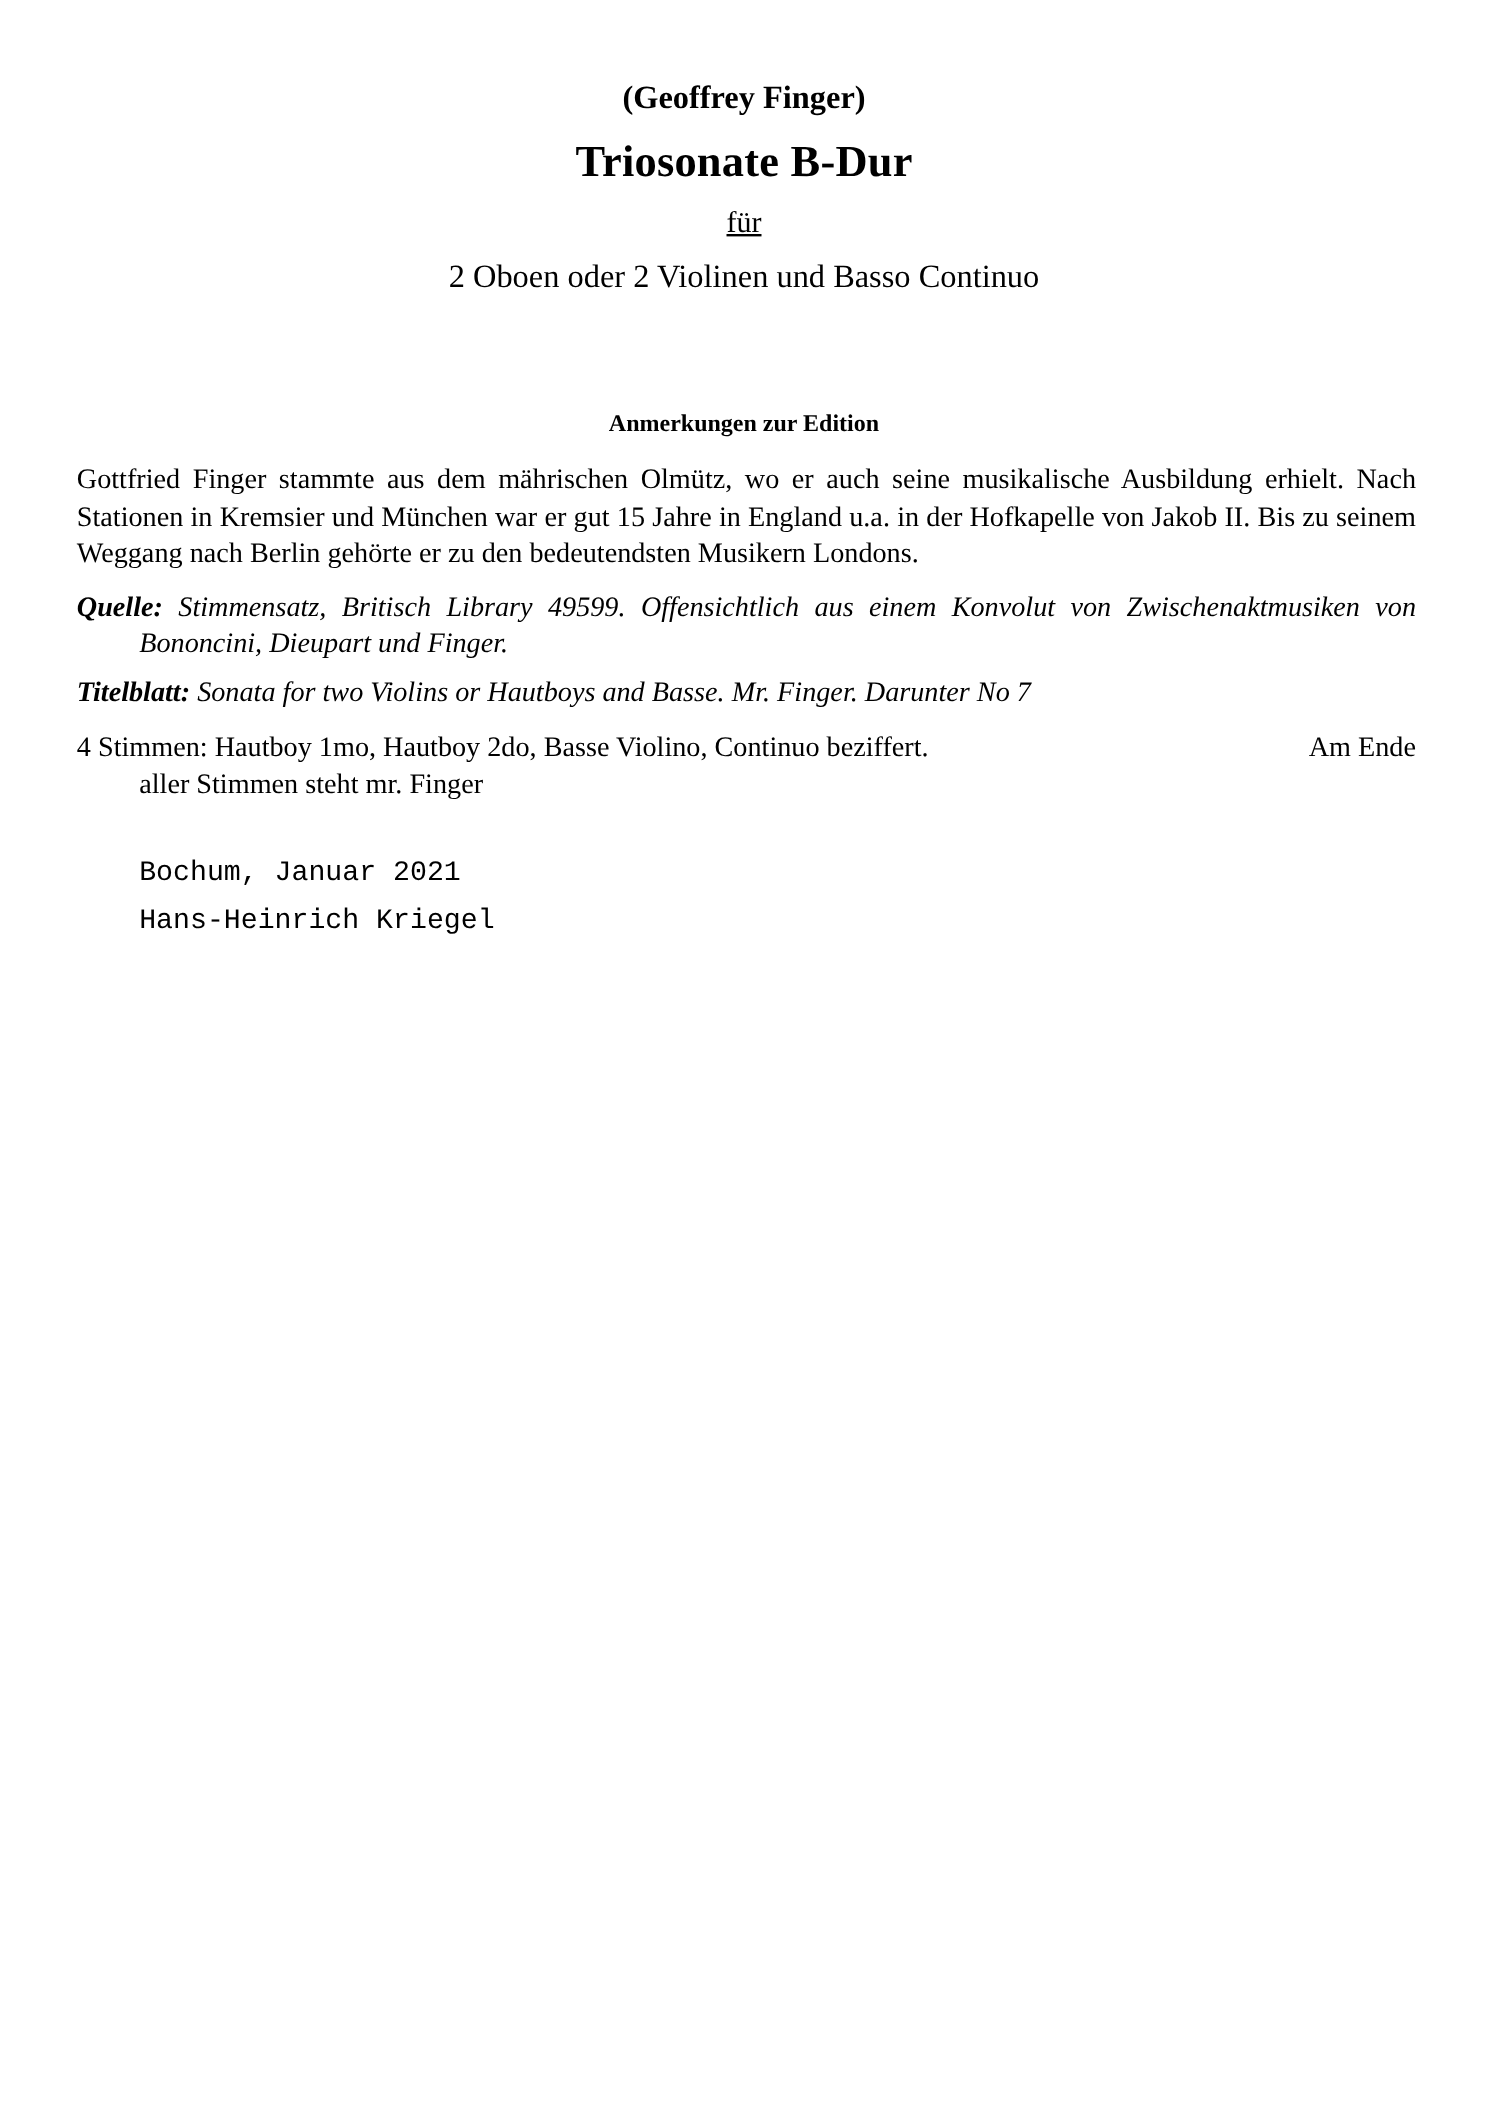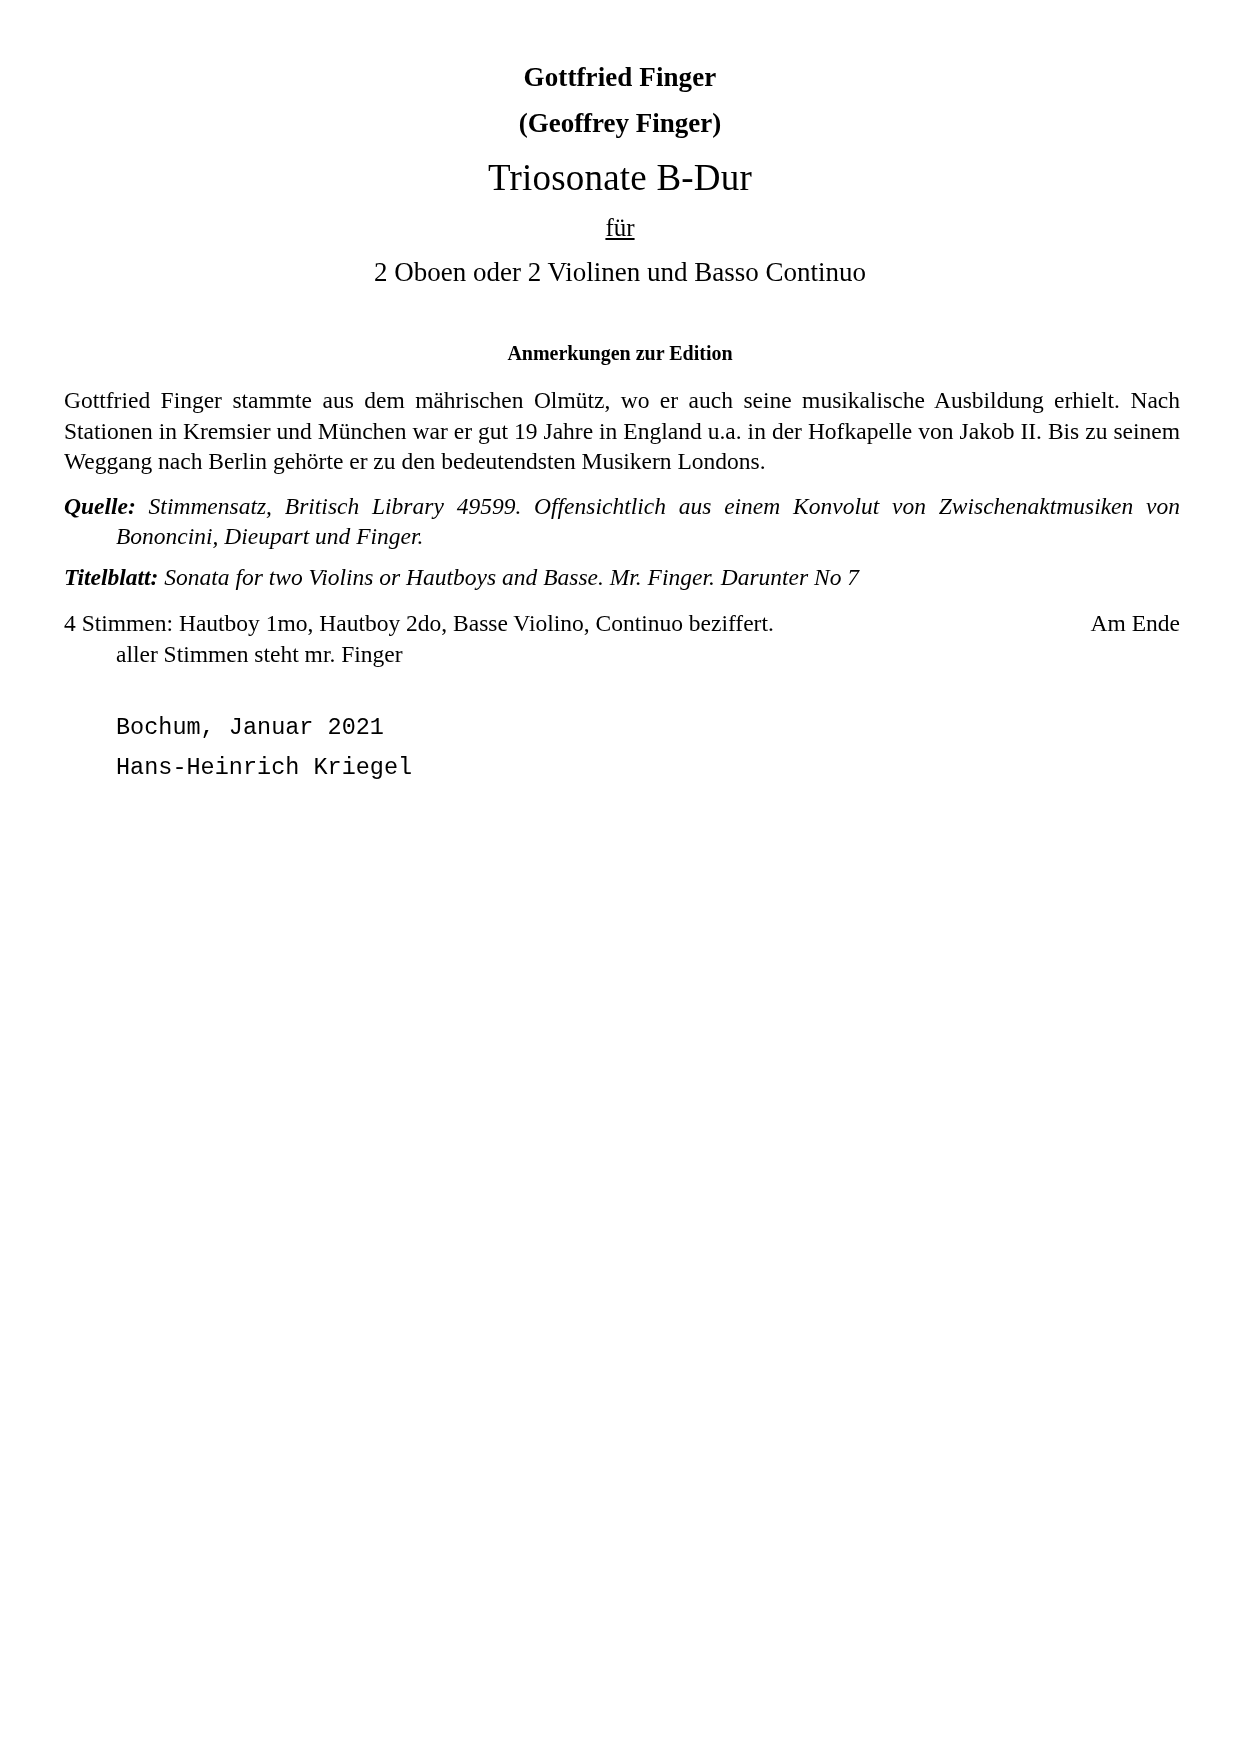--- a/index.html
+++ b/index.html
@@ -39,21 +39,21 @@
     margin-top: 4px;
   }
   .composer-dates {
     font-size: 25px;
     font-weight: normal;
     line-height: 40px;
     margin-top: 2px;
   }
   .work-title {
     font-size: 37px;
-    font-weight: normal;
+    font-weight: bold;
     line-height: 52px;
     margin-top: 8px;
     letter-spacing: 0.2px;
   }
   .fuer {
     font-size: 25px;
     font-weight: normal;
     line-height: 40px;
     margin-top: 4px;
     text-decoration: underline;
@@ -134,32 +134,31 @@
     margin-bottom: 9px;
   }
   .gap-sm { height: 8px; }
 </style>
 </head>
 <body>
 
 <div class="page">
 
   <div class="titleblock">
-    <div class="composer-name">Gottfried Finger</div>
     <div class="composer-alt">(Geoffrey Finger)</div>
     <div class="work-title">Triosonate B-Dur</div>
     <div class="fuer">für</div>
     <div class="instrumentation">2 Oboen oder 2 Violinen und Basso Continuo</div>
   </div>
 
   <div class="section-heading">Anmerkungen zur Edition</div>
 
   <div class="body">
 
-    <p class="para intro">Gottfried Finger stammte aus dem mährischen Olmütz, wo er auch seine musikalische Ausbildung erhielt. Nach Stationen in Kremsier und München war er gut 19 Jahre in England u.a. in der Hofkapelle von Jakob II. Bis zu seinem Weggang nach Berlin gehörte er zu den bedeutendsten Musikern Londons.</p>
+    <p class="para intro">Gottfried Finger stammte aus dem mährischen Olmütz, wo er auch seine musikalische Ausbildung erhielt. Nach Stationen in Kremsier und München war er gut 15 Jahre in England u.a. in der Hofkapelle von Jakob II. Bis zu seinem Weggang nach Berlin gehörte er zu den bedeutendsten Musikern Londons.</p>
 
     <p class="labeled">
       <span class="lbl">Quelle:</span><span> </span><span>Stimmensatz, Britisch Library 49599. Offensichtlich aus einem Konvolut von Zwischenaktmusiken von Bononcini, Dieupart und Finger.</span>
     </p>
 
     <p class="labeled">
       <span class="lbl">Titelblatt:</span><span> </span><span>Sonata for two Violins or Hautboys and Basse. Mr. Finger. Darunter No 7</span>
     </p>
 
     <p class="stimmen-line">

